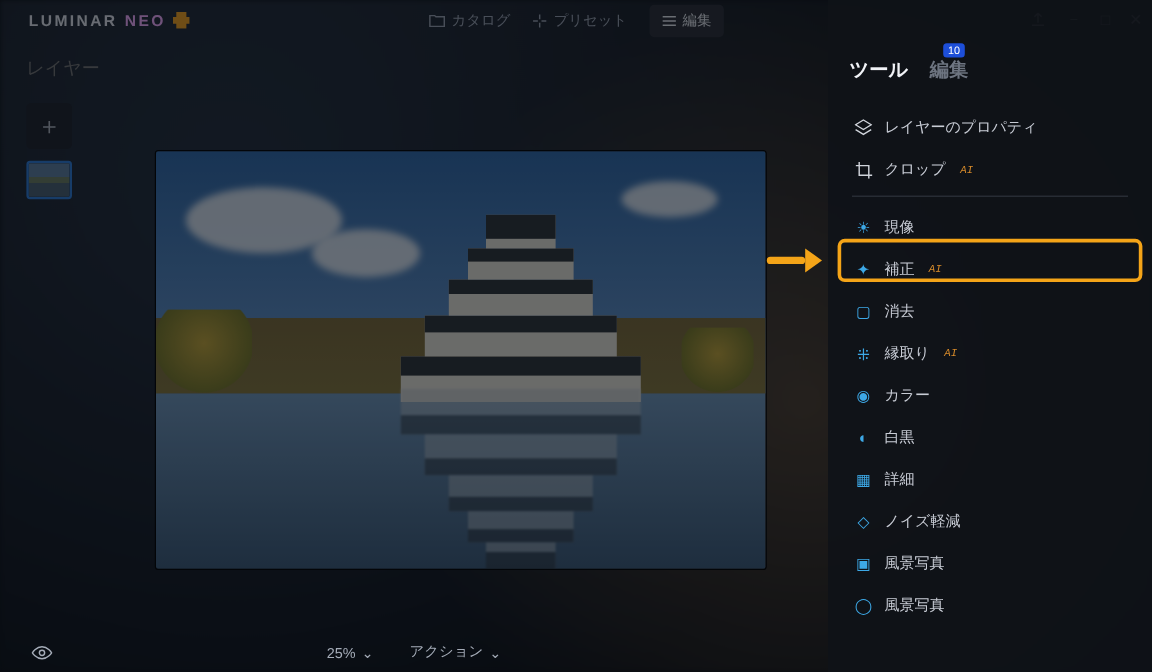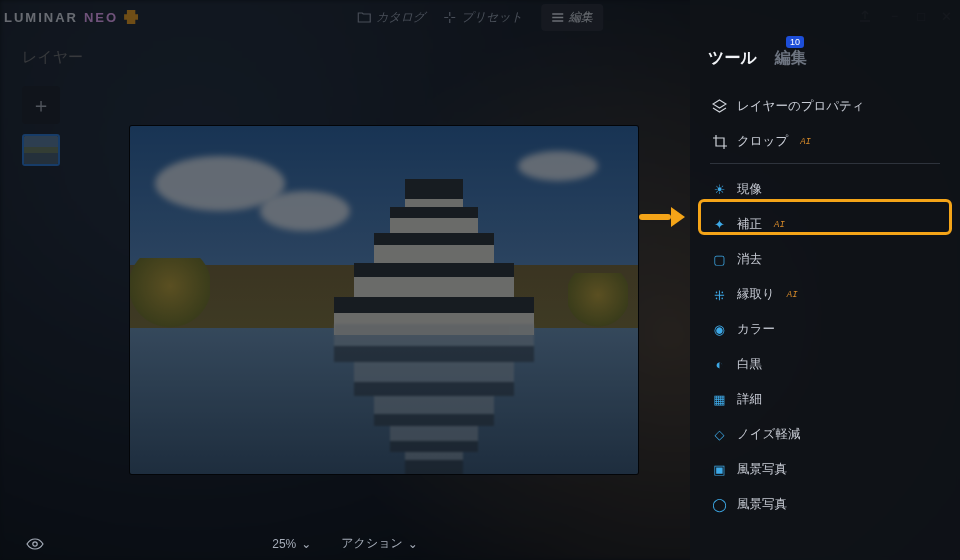--- a/index.html
+++ b/index.html
@@ -17,28 +17,28 @@
     background:
       radial-gradient(circle at 70% 60%, rgba(185,140,90,0.35), transparent 45%),
       radial-gradient(circle at 20% 30%, rgba(60,80,110,0.4), transparent 60%),
       linear-gradient(#161a20,#0b0e13);
     filter: blur(2px);
   }
 
   
   .topbar {
     position: absolute; top:0; left:0; right:0; height:34px;
-    display:flex; align-items:center; padding:0 4px; z-index:3;
+    display:flex; align-items:center; padding:0 24px; z-index:3;
   }
   .logo { font-family: Arial; font-weight:600; font-size:13px; letter-spacing:2px;
           color:#dfe3ea; display:flex; align-items:center; gap:6px; }
   .logo .neo { color:#f0abfc; }
   .puzzle { width:14px; height:14px; background:#f0a020; clip-path: polygon(20% 0,80% 0,80% 30%,100% 30%,100% 70%,80% 70%,80% 100%,20% 100%,20% 70%,0 70%,0 30%,20% 30%); }
   .top-center { position:absolute; left:50%; transform:translateX(-50%); display:flex; gap:18px; align-items:center; font-size:12px; color:#9aa2b1; }
-  .tc-item { display:flex; align-items:center; gap:5px; cursor:pointer;font-style:italic; }
+  .tc-item { display:flex; align-items:center; gap:5px; cursor:pointer; }
   .tc-item.active { background:#2a2e36; padding:5px 10px; border-radius:4px; color:#e5e8ee; }
   .win-controls { position:absolute; right:8px; top:7px; display:flex; gap:16px; align-items:center; color:#b9bfca; font-size:13px; }
   .win-controls span { cursor:pointer; }
 
   
   .layers-label { position:absolute; top:48px; left:22px; font-size:15px; color:#737373; z-index:3;}
   .add-layer { position:absolute; top:86px; left:22px; width:38px; height:38px;
     background:#1e222a; border-radius:4px; display:flex; align-items:center; justify-content:center;
     color:#aeb4bf; font-size:20px; cursor:pointer; z-index:3;}
   .layer-thumb { position:absolute; top:134px; left:22px; width:38px; height:32px;

